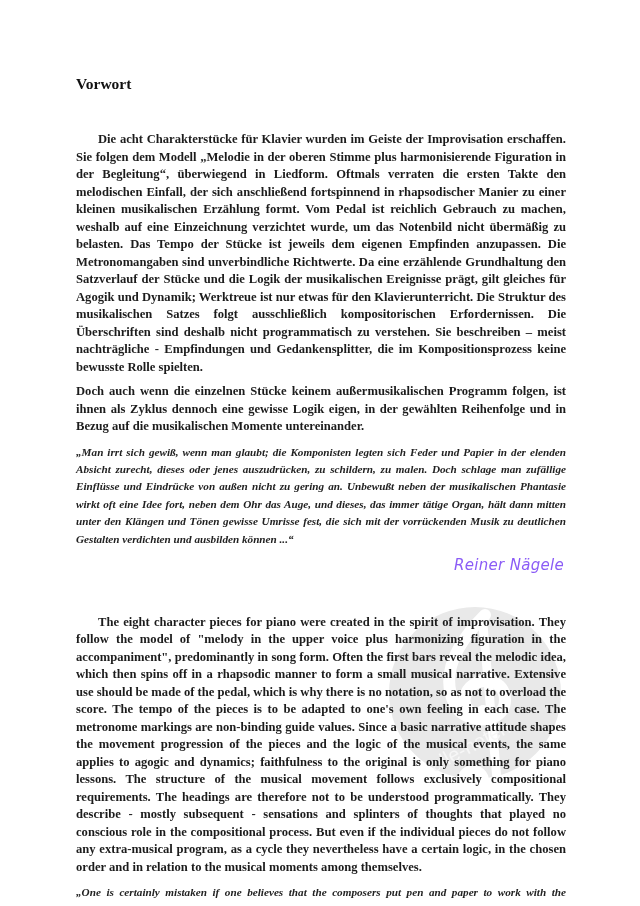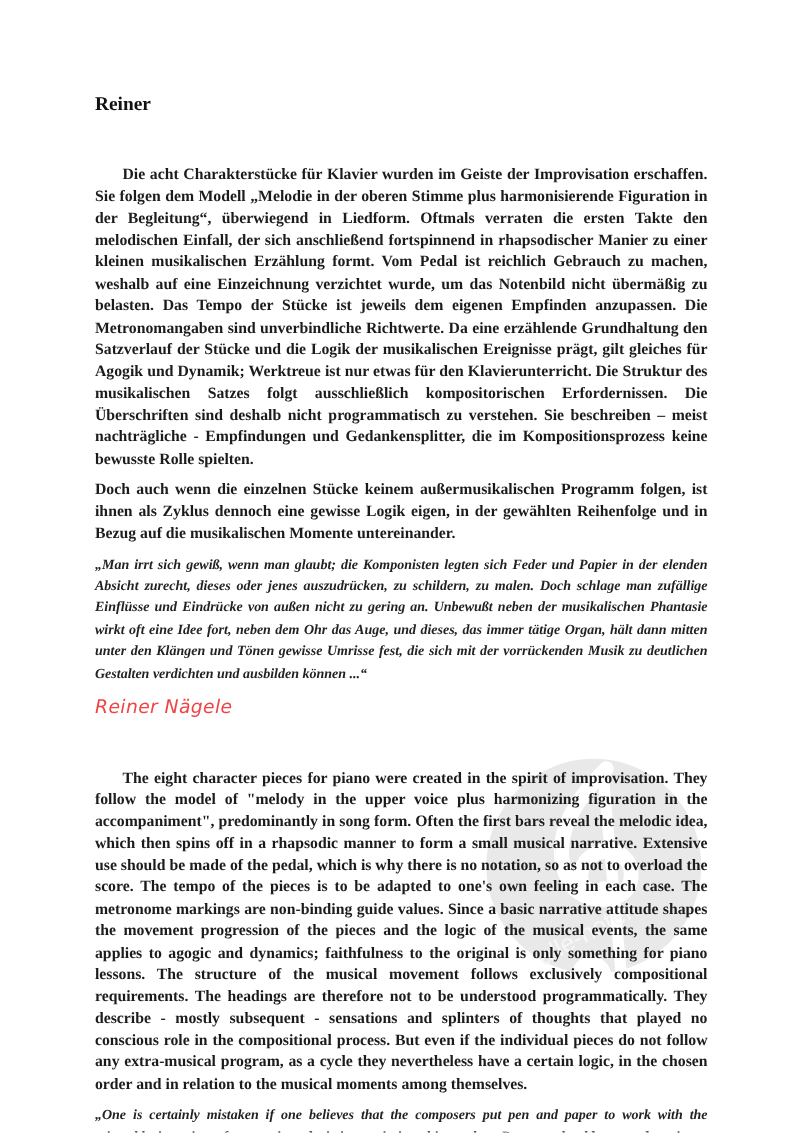--- a/index.html
+++ b/index.html
@@ -8,39 +8,39 @@
   .watermark { position: absolute; left: 385px; top: 605px; width: 180px; height: 190px; z-index: 0; }
   .content { position: absolute; left: 76px; top: 72px; width: 490px; z-index: 1;
     font-family: "Liberation Serif", "DejaVu Serif", serif; color: #1c1c1c; }
   h1 { font-size: 15.5px; font-weight: bold; margin: 0 0 35px 0; line-height: 24px; color: #111; }
   p.body { font-size: 12.6px; line-height: 17.5px; text-align: justify; margin: 0; font-weight: bold; }
   p.indent { text-indent: 22px; }
   p.gap { margin-top: 7px; }
   p.quote { font-style: italic; font-size: 11.2px; line-height: 17.4px; text-align: justify; margin: 8px 0 0 0; color: #222; font-weight: bold; }
   p.source { font-size: 10px; line-height: 15px; margin: 1px 0 0 22px; color: #222; }
   p.source i { font-style: italic; }
-  .signature { font-family: "DejaVu Sans", sans-serif; font-style: italic; font-size: 15px;
-    margin: 8px 2px 0 0; letter-spacing: 0.3px; color: #ef4444; }
+  .signature { text-align: right; font-family: "DejaVu Sans", sans-serif; font-style: italic; font-size: 15px;
+    margin: 8px 2px 0 0; letter-spacing: 0.3px; color: #8b5cf6; }
   .english { margin-top: 40px; }
 </style>
 </head>
 <body>
 
 <div class="page">
 
   <svg class="watermark" viewBox="0 0 180 190">
     <circle cx="90" cy="88" r="86" fill="#e9e9e9"></circle>
     <path d="M100 10 C 70 40, 55 70, 70 100 C 80 120, 120 120, 120 95 C 120 70, 85 70, 80 92 C 77 105, 90 112, 98 106" fill="none" stroke="#ffffff" stroke-width="12" stroke-linecap="round"></path>
     <path d="M98 20 L 112 175" stroke="#ffffff" stroke-width="9" stroke-linecap="round"></path>
     <circle cx="88" cy="176" r="16" fill="#ffffff"></circle>
     <text x="40" y="150" font-family="Liberation Sans, sans-serif" font-size="20" fill="#f7f7f7" transform="rotate(-28 80 140)">alle-noten</text>
   </svg>
 
   <div class="content">
-    <h1>Reiner</h1>
+    <h1>Vorwort</h1>
 
     <p class="body indent">Die acht Charakterstücke für Klavier wurden im Geiste der Improvisation erschaffen. Sie folgen dem Modell „Melodie in der oberen Stimme plus harmonisierende Figuration in der Begleitung“, überwiegend in Liedform. Oftmals verraten die ersten Takte den melodischen Einfall, der sich anschließend fortspinnend in rhapsodischer Manier zu einer kleinen musikalischen Erzählung formt. Vom Pedal ist reichlich Gebrauch zu machen, weshalb auf eine Einzeichnung verzichtet wurde, um das Notenbild nicht übermäßig zu belasten. Das Tempo der Stücke ist jeweils dem eigenen Empfinden anzupassen. Die Metronomangaben sind unverbindliche Richtwerte. Da eine erzählende Grundhaltung den Satzverlauf der Stücke und die Logik der musikalischen Ereignisse prägt, gilt gleiches für Agogik und Dynamik; Werktreue ist nur etwas für den Klavierunterricht. Die Struktur des musikalischen Satzes folgt ausschließlich kompositorischen Erfordernissen. Die Überschriften sind deshalb nicht programmatisch zu verstehen. Sie beschreiben – meist nachträgliche - Empfindungen und Gedankensplitter, die im Kompositionsprozess keine bewusste Rolle spielten.</p>
     <p class="body gap">Doch auch wenn die einzelnen Stücke keinem außermusikalischen Programm folgen, ist ihnen als Zyklus dennoch eine gewisse Logik eigen, in der gewählten Reihenfolge und in Bezug auf die musikalischen Momente untereinander.</p>
     <p class="quote">„Man irrt sich gewiß, wenn man glaubt; die Komponisten legten sich Feder und Papier in der elenden Absicht zurecht, dieses oder jenes auszudrücken, zu schildern, zu malen. Doch schlage man zufällige Einflüsse und Eindrücke von außen nicht zu gering an. Unbewußt neben der musikalischen Phantasie wirkt oft eine Idee fort, neben dem Ohr das Auge, und dieses, das immer tätige Organ, hält dann mitten unter den Klängen und Tönen gewisse Umrisse fest, die sich mit der vorrückenden Musik zu deutlichen Gestalten verdichten und ausbilden können ...“</p>
 
     <div class="signature">Reiner Nägele</div>
 
     <div class="english">
       <p class="body indent">The eight character pieces for piano were created in the spirit of improvisation. They follow the model of "melody in the upper voice plus harmonizing figuration in the accompaniment", predominantly in song form. Often the first bars reveal the melodic idea, which then spins off in a rhapsodic manner to form a small musical narrative. Extensive use should be made of the pedal, which is why there is no notation, so as not to overload the score. The tempo of the pieces is to be adapted to one's own feeling in each case. The metronome markings are non-binding guide values. Since a basic narrative attitude shapes the movement progression of the pieces and the logic of the musical events, the same applies to agogic and dynamics; faithfulness to the original is only something for piano lessons. The structure of the musical movement follows exclusively compositional requirements. The headings are therefore not to be understood programmatically. They describe - mostly subsequent - sensations and splinters of thoughts that played no conscious role in the compositional process. But even if the individual pieces do not follow any extra-musical program, as a cycle they nevertheless have a certain logic, in the chosen order and in relation to the musical moments among themselves.</p>
       <p class="quote">„One is certainly mistaken if one believes that the composers put pen and paper to work with the miserable intention of expressing, depicting, painting this or that. But one should not underestimate accidental influences and impressions from outside. Unconsciously, next to the musical imagination, an idea often continues to work, next to the ear the eye, and this, the always active organ, then holds on to certain outlines in the midst of the sounds and tones, which can condense and form themselves into clear shapes with the advancing music ..."</p>

